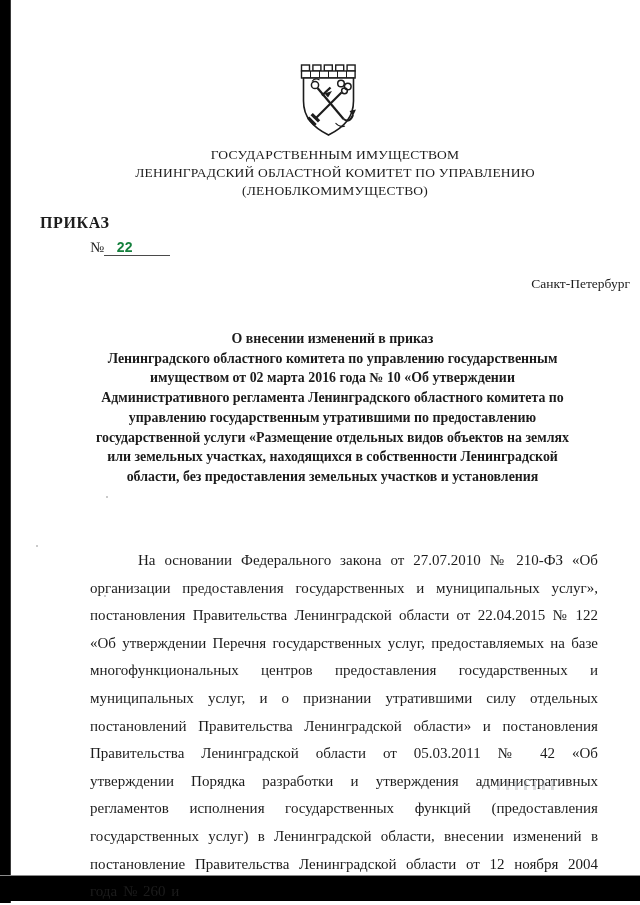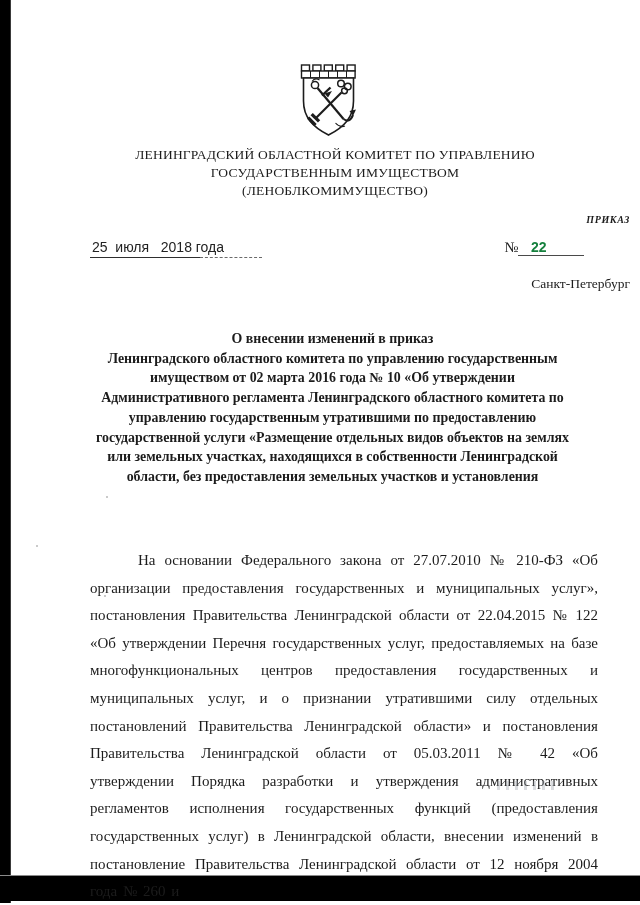--- a/index.html
+++ b/index.html
@@ -22,23 +22,22 @@
   .emblem {
     position:absolute; left:299px; top:64px; width:60px; height:73px;
   }
   .header-block {
     position:absolute; top:146px; left:40px; right:10px;
     text-align:center; font-size:13.5px; line-height:18px;
     letter-spacing:0.2px;
   }
   .doc-type {
     position:absolute; top:214px; left:40px; right:10px;
-    text-align:right; font-weight:bold; font-size:10px;
+    text-align:left; font-weight:bold; font-size:16px;
     letter-spacing:0.6px;
-    font-style:italic;
   }
   .date-row {
     position:absolute; top:239px; left:90px; right:56px;
     display:flex; justify-content:space-between; align-items:flex-start;
   }
   .date-field { display:inline-block; }
   .date-value {
     font-family:"Liberation Sans", sans-serif; font-size:14px;
     white-space:pre; color:#222; padding-left:2px;
   }
@@ -128,35 +127,28 @@
       <line x1="42" y1="28.5" x2="16" y2="54.5" stroke-width="2.2"></line>
       <g transform="rotate(45 14 56)">
         <rect x="8.5" y="51.5" width="10.5" height="3.2" fill="#1c1c1c" stroke="none"></rect>
         <rect x="8.5" y="56.5" width="10.5" height="3.2" fill="#1c1c1c" stroke="none"></rect>
       </g>
     </g>
   </svg>
 </div>
 
 <div class="header-block">
+  <div>ГОСУДАРСТВЕННЫМ ИМУЩЕСТВОМ</div>
   <div>ЛЕНИНГРАДСКИЙ ОБЛАСТНОЙ КОМИТЕТ ПО УПРАВЛЕНИЮ</div>
-  <div>ГОСУДАРСТВЕННЫМ ИМУЩЕСТВОМ</div>
   <div>(ЛЕНОБЛКОМИМУЩЕСТВО)</div>
 </div>
 
 <div class="doc-type">ПРИКАЗ</div>
 
 <div class="date-row">
-  <div class="date-field">
-    <div class="date-value">25  июля   2018 года</div>
-    <div class="date-underline">
-      <span class="ul-solid"></span>
-      <span class="ul-dashed"></span>
-    </div>
-  </div>
   <div class="number-field">
     <span class="number-sign">№</span><span class="number-line">22</span>
   </div>
 </div>
 
 <div class="city-line">Санкт-Петербург</div>
 
 <div class="title-block">
   <div>О внесении изменений в приказ</div>
   <div>Ленинградского областного комитета по управлению государственным</div>

